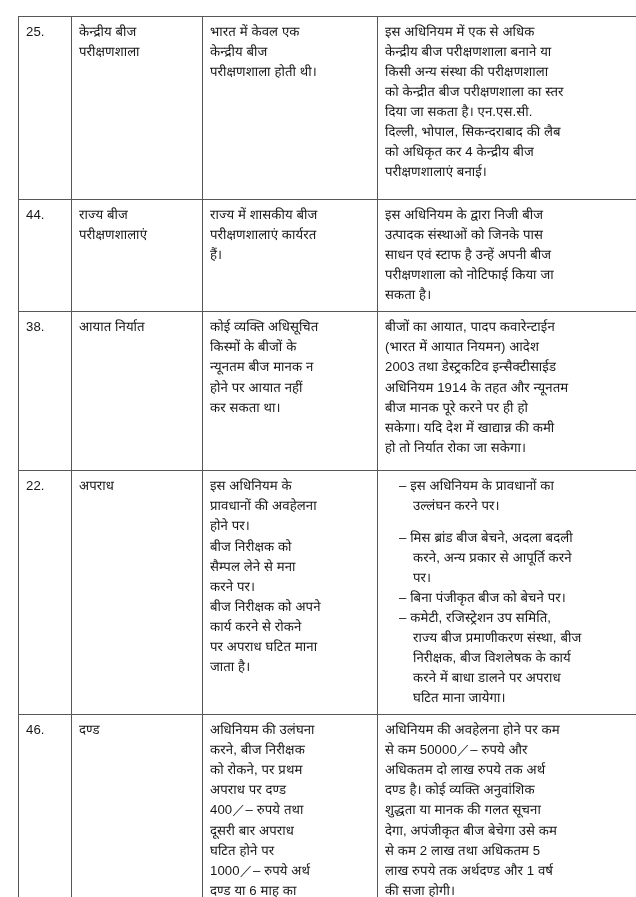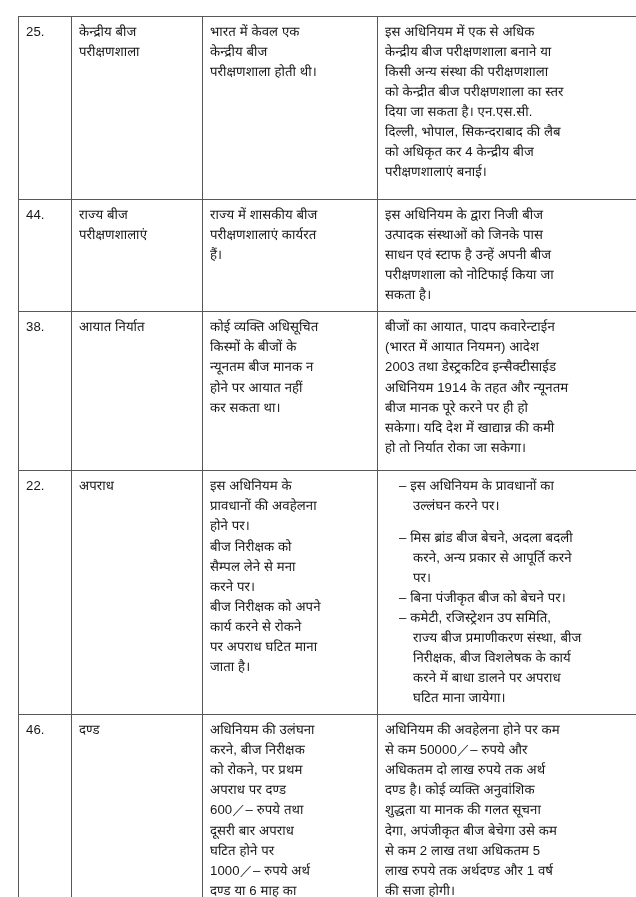--- a/index.html
+++ b/index.html
@@ -248,21 +248,21 @@
           <span class="cell-lines">
             <span class="ln">दण्ड</span>
           </span>
         </td>
         <td class="col-old">
           <span class="cell-lines">
             <span class="ln">अधिनियम की उलंघना</span>
             <span class="ln">करने, बीज निरीक्षक</span>
             <span class="ln">को रोकने, पर प्रथम</span>
             <span class="ln">अपराध पर दण्ड</span>
-            <span class="ln">600／– रुपये तथा</span>
+            <span class="ln">400／– रुपये तथा</span>
             <span class="ln">दूसरी बार अपराध</span>
             <span class="ln">घटित होने पर</span>
             <span class="ln">1000／– रुपये अर्थ</span>
             <span class="ln">दण्ड या 6 माह का</span>
 
           </span>
         </td>
         <td class="col-new">
           <span class="cell-lines">
             <span class="ln">अधिनियम की अवहेलना होने पर कम</span>

